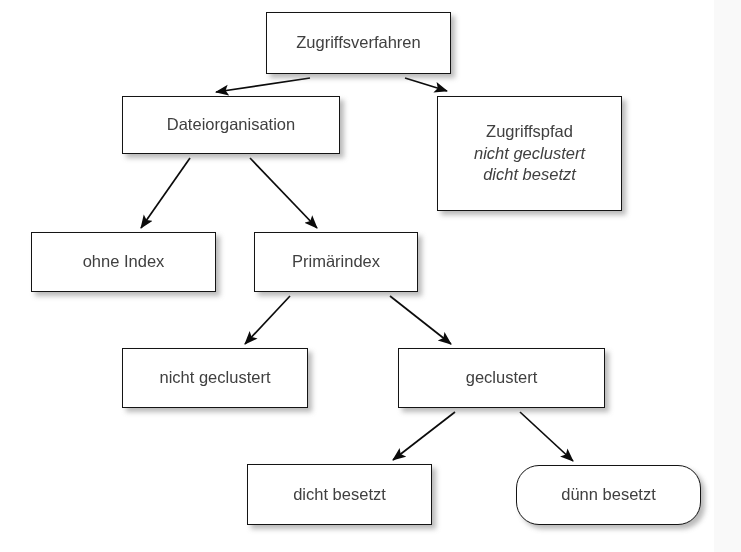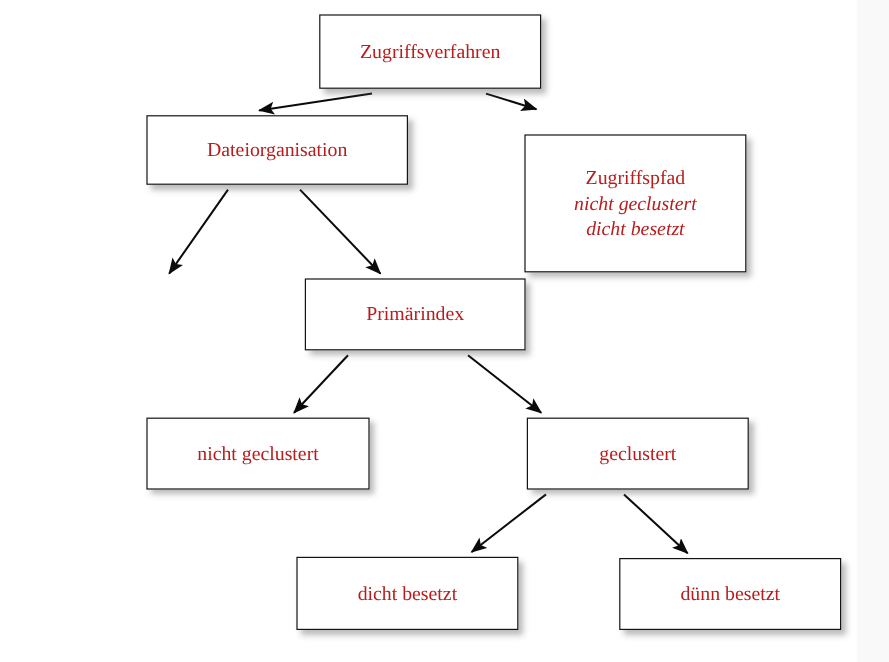--- a/index.html
+++ b/index.html
@@ -36,26 +36,25 @@
   }
   .node {
     position: absolute;
     box-sizing: border-box;
     background: #ffffff;
     border: 1.6px solid #141414;
     display: flex;
     align-items: center;
     justify-content: center;
     text-align: center;
-    color: #b91c1c;
+    color: #404040;
     font-size: 16.5px;
     line-height: 1.32;
     box-shadow: 4px 4px 5px rgba(90,90,90,0.42);
     padding: 2px 6px;
-    font-family: Liberation Serif, serif;
   }
   .node .line { display: block; white-space: nowrap; }
   .node .line.italic { font-style: italic; }
   .stack { display: block; }
 </style>
 </head>
 <body>
 
 <div id="canvas">
 
@@ -80,42 +79,45 @@
   </svg>
 
   <div class="node" style="left:266px; top:12px; width:185px; height:62px;">
     <span class="line">Zugriffsverfahren</span>
   </div>
 
   <div class="node" style="left:122px; top:96px; width:218px; height:58px;">
     <span class="line">Dateiorganisation</span>
   </div>
 
-  <div class="node" style="left:437px; top:96px; width:185px; height:115px;margin-top:16px;">
+  <div class="node" style="left:437px; top:96px; width:185px; height:115px;">
     <span class="stack">
       <span class="line">Zugriffspfad</span>
       <span class="line italic">nicht geclustert</span>
       <span class="line italic">dicht besetzt</span>
     </span>
   </div>
 
+  <div class="node" style="left:31px; top:232px; width:185px; height:60px;">
+    <span class="line">ohne Index</span>
+  </div>
 
-  <div class="node" style="left:254px; top:232px; width:184px; height:60px;">
+  <div class="node" style="left:254px; top:232px; width:164px; height:60px;">
     <span class="line">Primärindex</span>
   </div>
 
   <div class="node" style="left:122px; top:348px; width:186px; height:60px;">
     <span class="line">nicht geclustert</span>
   </div>
 
-  <div class="node" style="left:398px; top:348px; width:185px; height:60px;margin-left:41px;">
+  <div class="node" style="left:398px; top:348px; width:207px; height:60px;">
     <span class="line">geclustert</span>
   </div>
 
   <div class="node" style="left:247px; top:464px; width:185px; height:61px;">
     <span class="line">dicht besetzt</span>
   </div>
 
-  <div class="node" style="left:516px; top:465px; width:185px; height:60px;">
+  <div class="node" style="left:516px; top:465px; width:185px; height:60px;border-radius:23px;">
     <span class="line">dünn besetzt</span>
   </div>
 
 </div>
 
 </body></html>

